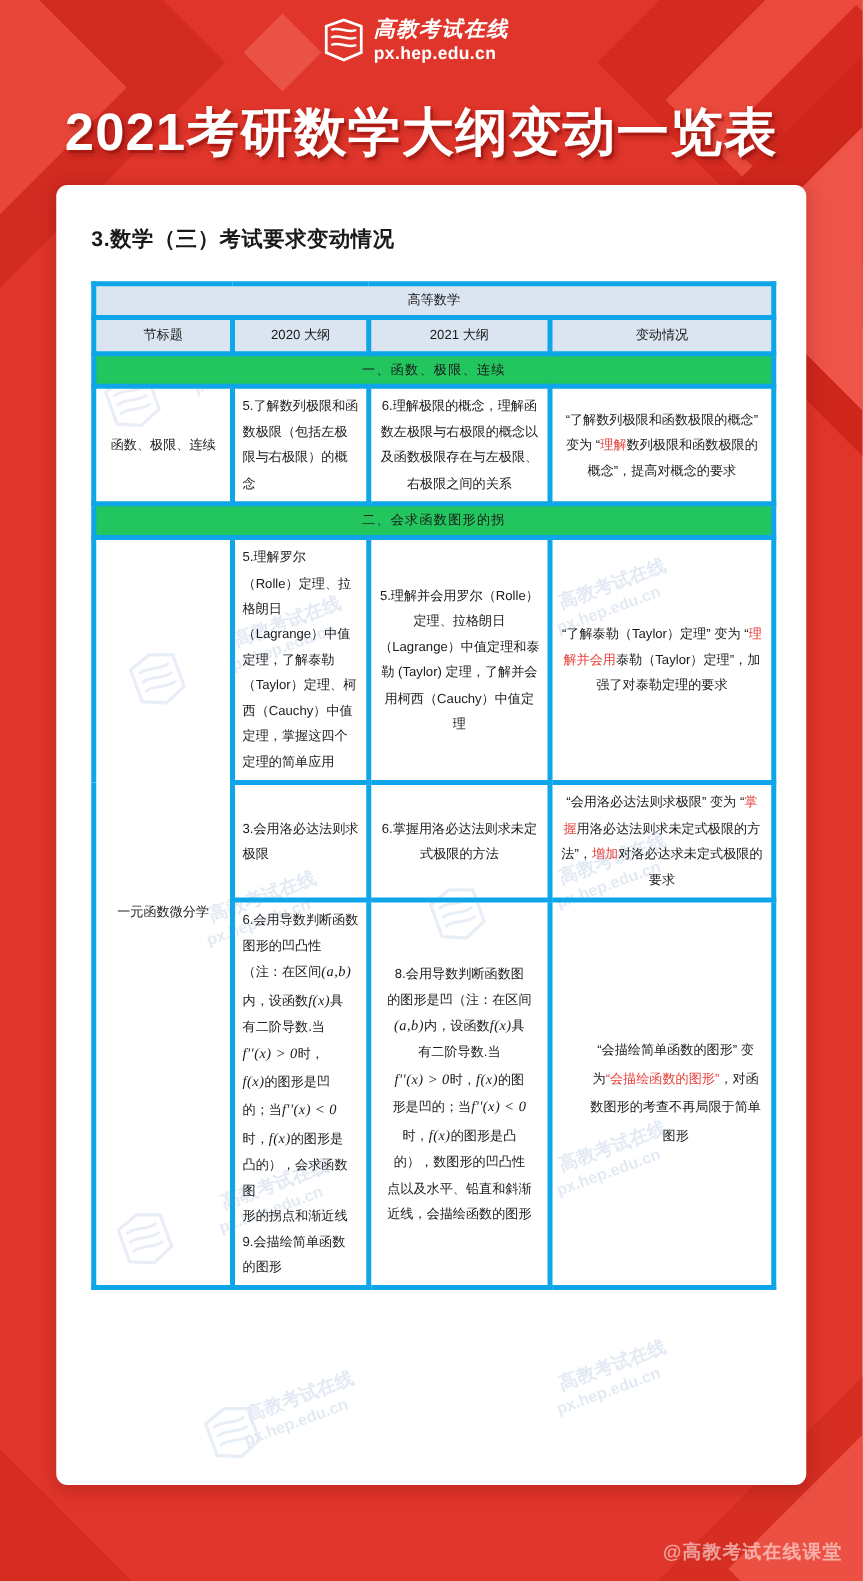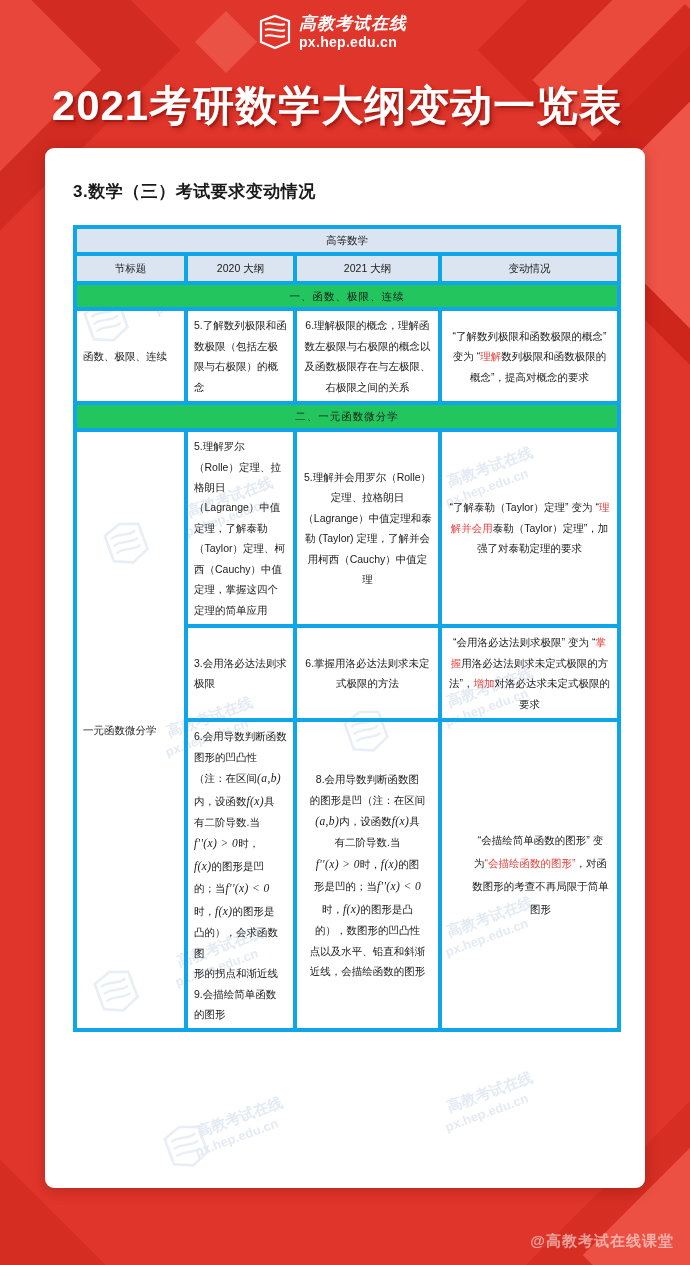--- a/index.html
+++ b/index.html
@@ -239,21 +239,21 @@
   }
   .sec-band {
     background: #22c55e;
     text-align: center;
     font-weight: bold;
     font-size: 11px;
     padding: 3px 0 !important;
     line-height: 1.6 !important;
     letter-spacing: 1px;
   }
-  .c-label { text-align: left; vertical-align: middle; }
+  .c-label { text-align: center; vertical-align: middle; }
   .c-old   { text-align: left; vertical-align: middle; }
   .c-new   { text-align: center; vertical-align: middle; margin-left: 32px; }
   .c-chg   { text-align: center; vertical-align: middle; line-height: 2.2; }
   .c-chg.tall { line-height: 2.2; padding-left: 28px; }
 
   .hl { color: #e8403a; }
 
   
   .mth {
     font-family: "Liberation Serif", serif;
@@ -400,21 +400,21 @@
         </tr>
 
         <tr>
           <td class="c-label">函数、极限、连续</td>
           <td class="c-old">5.了解数列极限和函数极限（包括左极限与右极限）的概念</td>
           <td class="c-new">6.理解极限的概念，理解函数左极限与右极限的概念以及函数极限存在与左极限、右极限之间的关系</td>
           <td class="c-chg"><span>“了解数列极限和函数极限的概念” 变为 “</span><span class="hl">理解</span><span>数列极限和函数极限的概念”，提高对概念的要求</span></td>
         </tr>
 
         <tr>
-          <td class="sec-band" colspan="4">二、一元函数微分学</td>
+          <td class="sec-band" colspan="4">二、会求函数图形的拐</td>
         </tr>
 
         <tr>
           <td class="c-label" rowspan="3">一元函数微分学</td>
           <td class="c-old">5.理解罗尔（Rolle）定理、拉格朗日（Lagrange）中值定理，了解泰勒（Taylor）定理、柯西（Cauchy）中值定理，掌握这四个定理的简单应用</td>
           <td class="c-new">5.理解并会用罗尔（Rolle）定理、拉格朗日（Lagrange）中值定理和泰勒 (Taylor) 定理，了解并会用柯西（Cauchy）中值定理</td>
           <td class="c-chg"><span>“了解泰勒（Taylor）定理” 变为 “</span><span class="hl">理解并会用</span><span>泰勒（Taylor）定理”，加强了对泰勒定理的要求</span></td>
         </tr>
 
         <tr>

